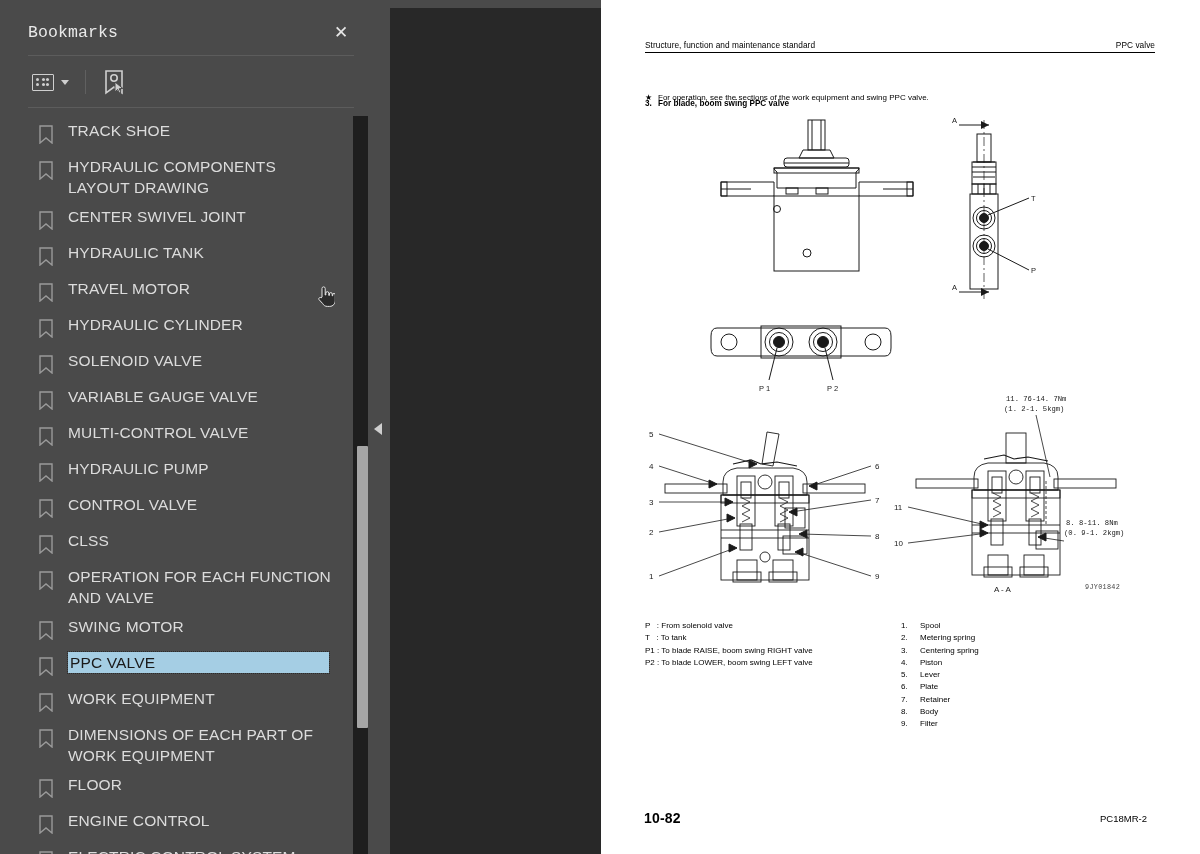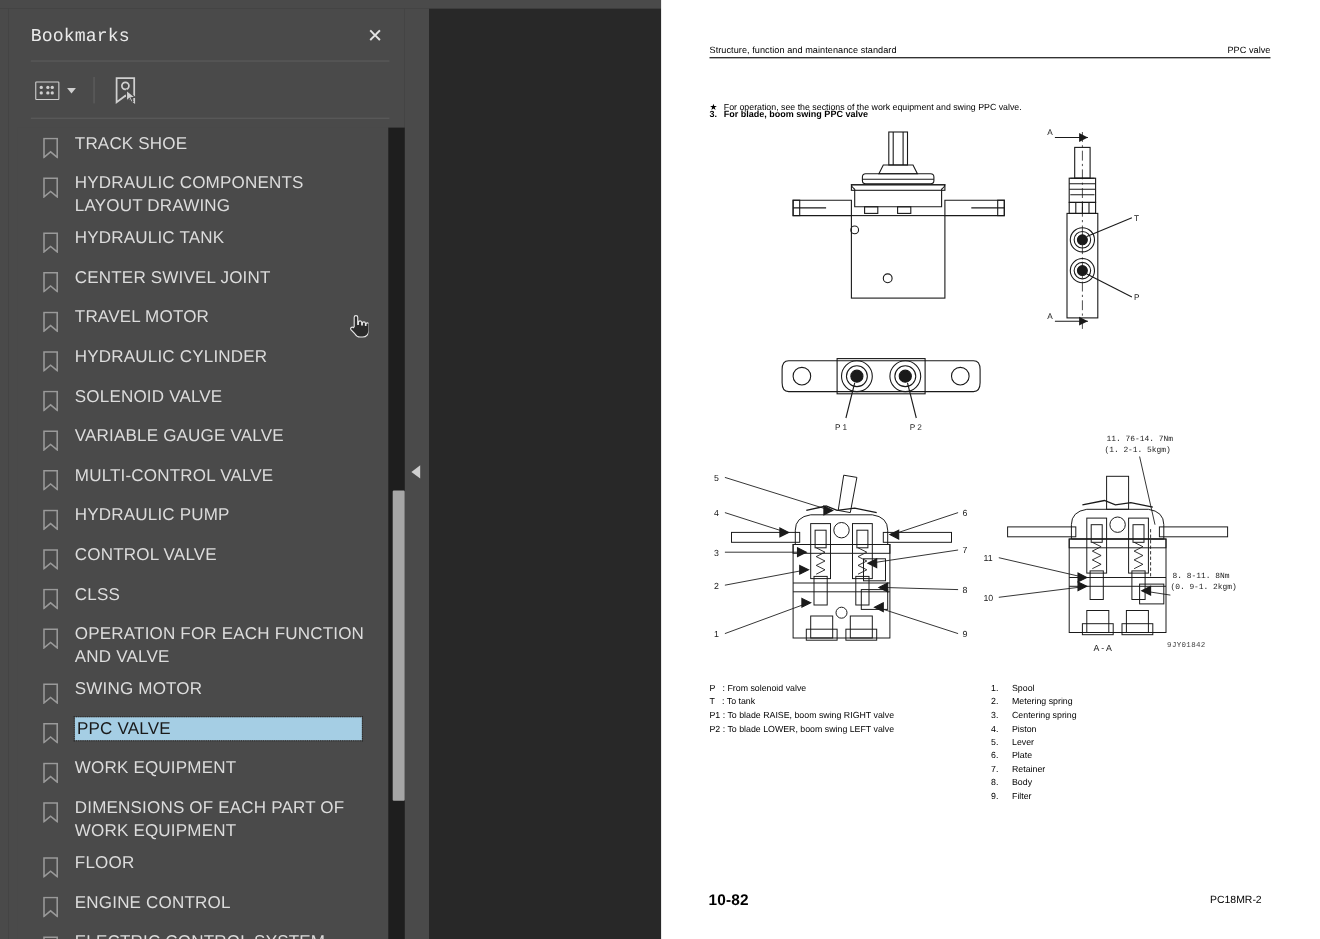--- a/index.html
+++ b/index.html
@@ -173,27 +173,27 @@
         <div class="bm-item">
           <svg class="bm-flag" viewBox="0 0 14 19">
             <path d="M1 1 H13 V18 L7 13 L1 18 Z" fill="none" stroke="#9a9a9a" stroke-width="1.4"></path>
           </svg>
           <span class="bm-label">HYDRAULIC COMPONENTS LAYOUT DRAWING</span>
         </div>
         <div class="bm-item">
           <svg class="bm-flag" viewBox="0 0 14 19">
             <path d="M1 1 H13 V18 L7 13 L1 18 Z" fill="none" stroke="#9a9a9a" stroke-width="1.4"></path>
           </svg>
+          <span class="bm-label">CENTER SWIVEL JOINT</span>
+        </div>
+        <div class="bm-item">
+          <svg class="bm-flag" viewBox="0 0 14 19">
+            <path d="M1 1 H13 V18 L7 13 L1 18 Z" fill="none" stroke="#9a9a9a" stroke-width="1.4"></path>
+          </svg>
           <span class="bm-label">HYDRAULIC TANK</span>
-        </div>
-        <div class="bm-item">
-          <svg class="bm-flag" viewBox="0 0 14 19">
-            <path d="M1 1 H13 V18 L7 13 L1 18 Z" fill="none" stroke="#9a9a9a" stroke-width="1.4"></path>
-          </svg>
-          <span class="bm-label">CENTER SWIVEL JOINT</span>
         </div>
         <div class="bm-item">
           <svg class="bm-flag" viewBox="0 0 14 19">
             <path d="M1 1 H13 V18 L7 13 L1 18 Z" fill="none" stroke="#9a9a9a" stroke-width="1.4"></path>
           </svg>
           <span class="bm-label">TRAVEL MOTOR</span>
         </div>
         <div class="bm-item">
           <svg class="bm-flag" viewBox="0 0 14 19">
             <path d="M1 1 H13 V18 L7 13 L1 18 Z" fill="none" stroke="#9a9a9a" stroke-width="1.4"></path>
@@ -520,21 +520,21 @@
       </g>
       <g font-size="7.2" fill="#1a1a1a" class="f-tech">
         <text x="120" y="16">11. 76-14. 7Nm</text>
         <text x="118" y="26">(1. 2-1. 5kgm)</text>
         <text x="180" y="140">8. 8-11. 8Nm</text>
         <text x="178" y="150">(0. 9-1. 2kgm)</text>
       </g>
       <text x="108" y="207" font-size="8" fill="#1a1a1a" font-family="Liberation Sans, sans-serif">A - A</text>
     </svg>
 
-    <div class="dwg-no" style="left:460px; top:583px;">9JY01842</div>
+    <div class="dwg-no" style="left:484px; top:583px;">9JY01842</div>
 
     <div class="legend-left" style="left:44px;" id="legend-left"><div>P   : From solenoid valve</div><div>T   : To tank</div><div>P1 : To blade RAISE, boom swing RIGHT valve</div><div>P2 : To blade LOWER, boom swing LEFT valve</div></div>
     <div class="legend-right" style="left:300px;" id="legend-right">
         <div class="lr-row">
           <span class="lr-n">1.</span>
           <span>Spool</span>
         </div>
         <div class="lr-row">
           <span class="lr-n">2.</span>
           <span>Metering spring</span>

